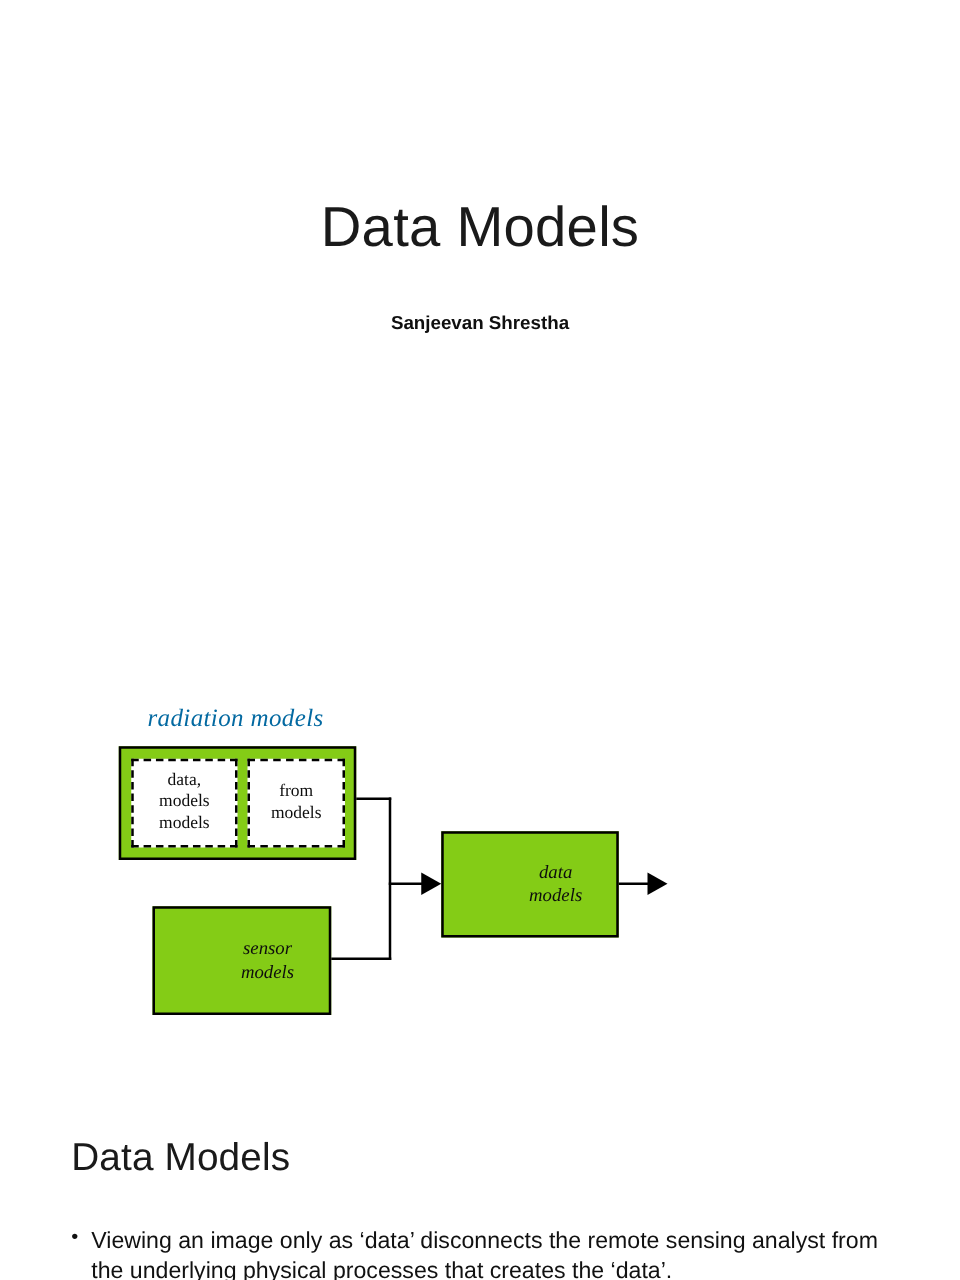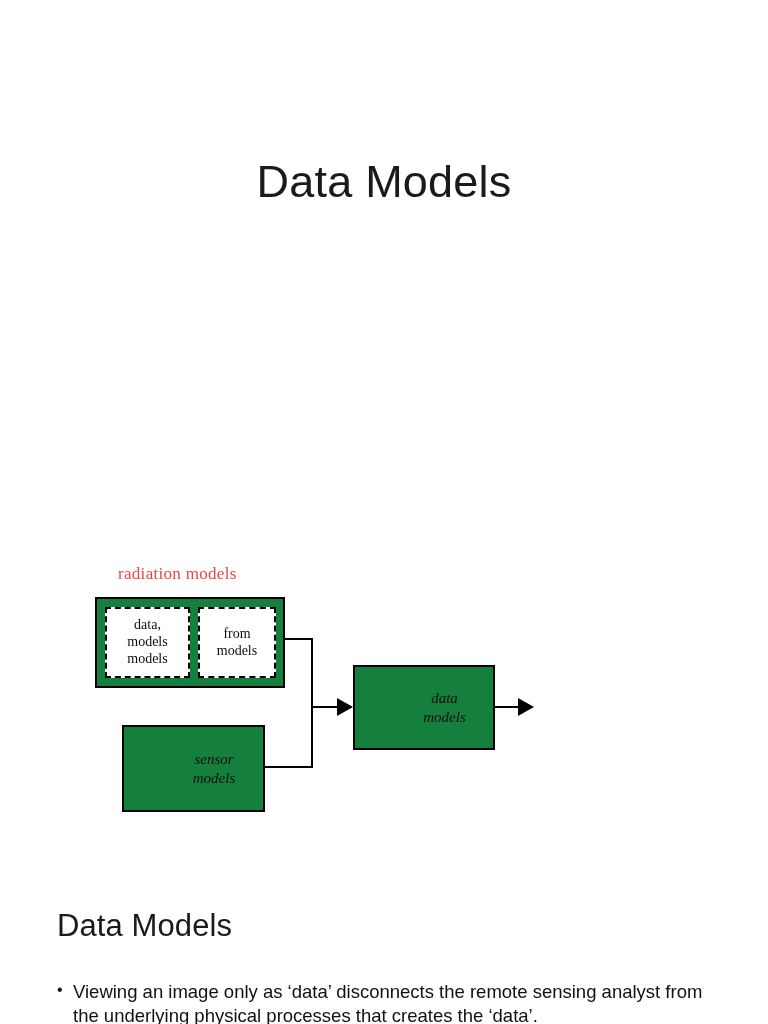--- a/index.html
+++ b/index.html
@@ -63,29 +63,30 @@
   .figure {
     position: absolute;
     top: 550px;
     left: 60px;
     width: 650px;
     height: 290px;
   }
   .fig-label {
     position: absolute;
     font-family: "Liberation Serif", serif;
-    font-size: 17px;
-    color: #ef4444;
+    font-style: italic;
+    font-size: 20px;
+    color: #0369a1;
     white-space: nowrap;
     letter-spacing: 0.3px;
   }
   .box {
     position: absolute;
     border: 2.5px solid #000;
-    background: #15803d;
+    background: #84cc16;
     box-sizing: border-box;
     display: flex;
     align-items: center;
     justify-content: center;
     padding-left: 41px;
   }
   .box-text {
     font-family: "Liberation Serif", serif;
     font-style: italic;
     font-size: 15px;
@@ -156,20 +157,21 @@
     font-size: 16px;
   }
 </style>
 </head>
 <body>
 
 <div class="page">
 
   <div class="slide-title">Data Models</div>
 
+  <div class="slide-subtitle">Sanjeevan Shrestha</div>
 
 
   <div class="figure">
 
     <div class="fig-label" style="left:58px; top:14px;">radiation models</div>
 
     <div class="box" style="left:35px; top:47px; width:190px; height:91px;"></div>
 
     <div class="dashed-box" style="left:45px; top:57px; width:85px; height:71px;">
       <div class="dashed-text">

